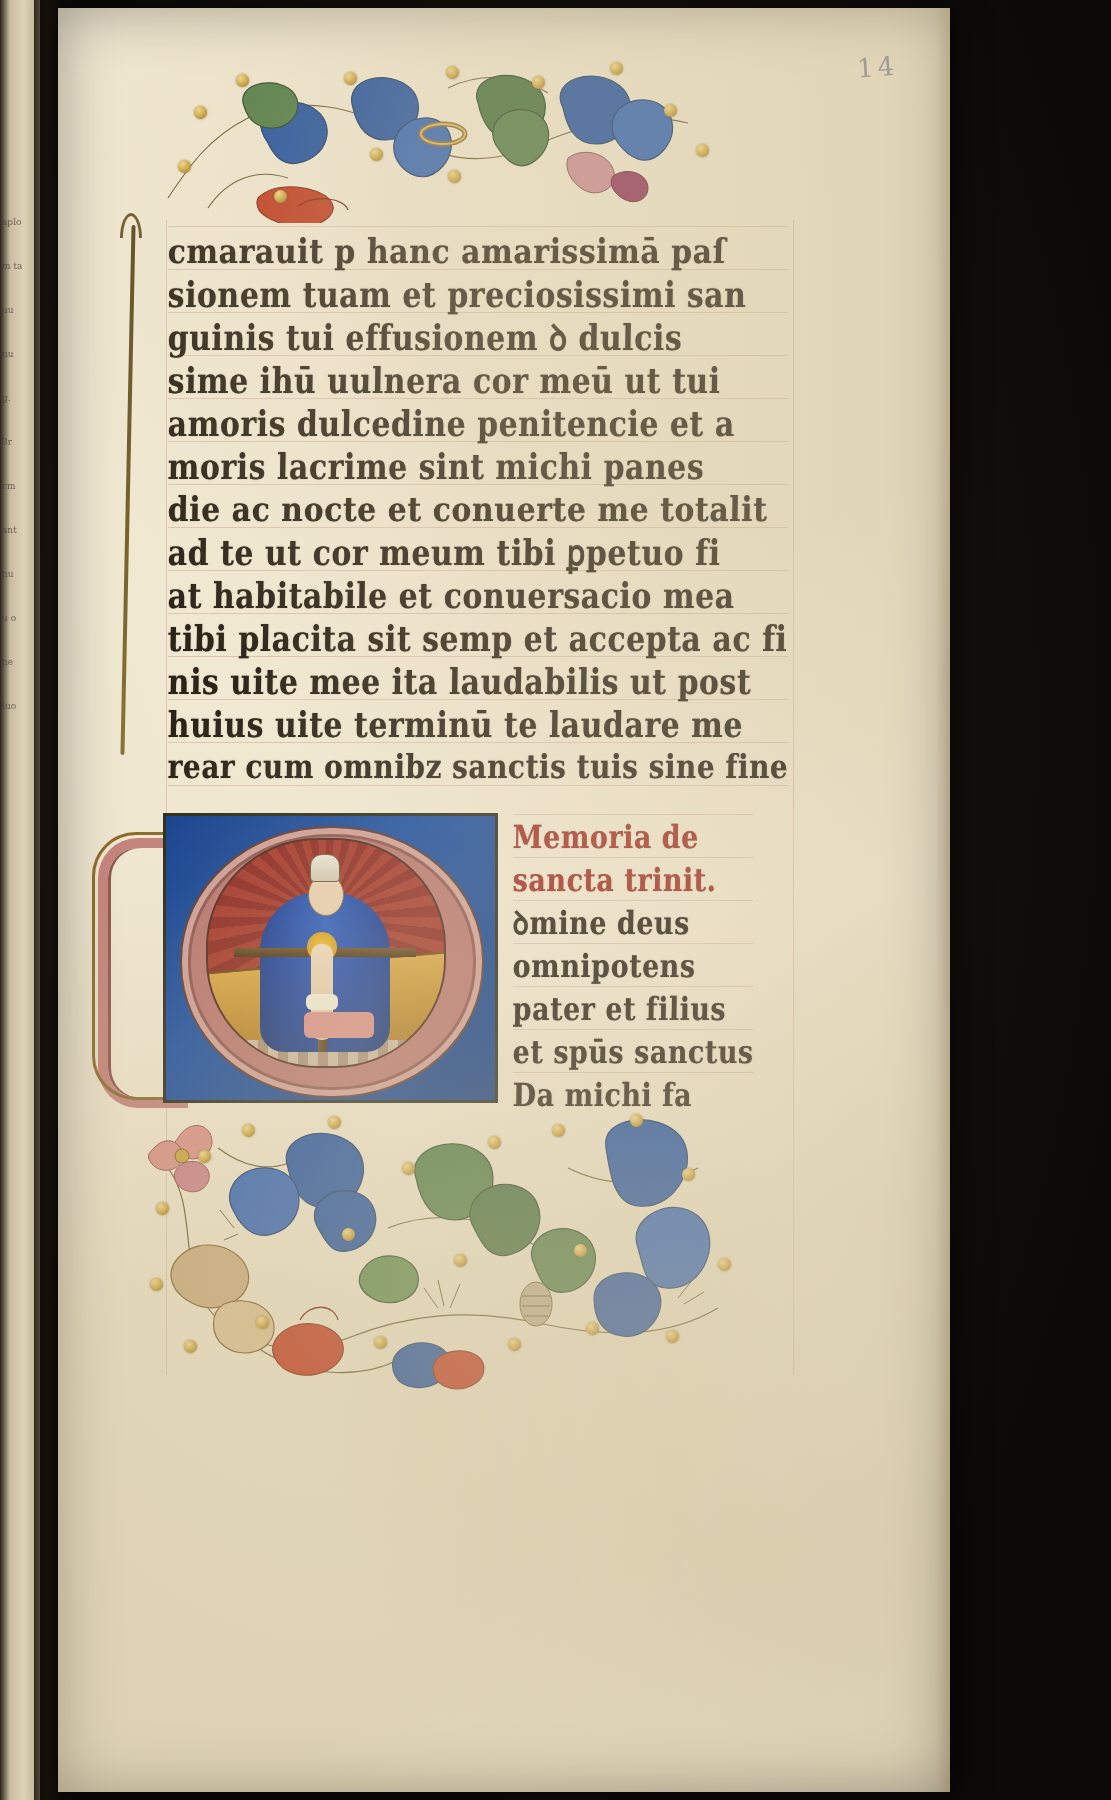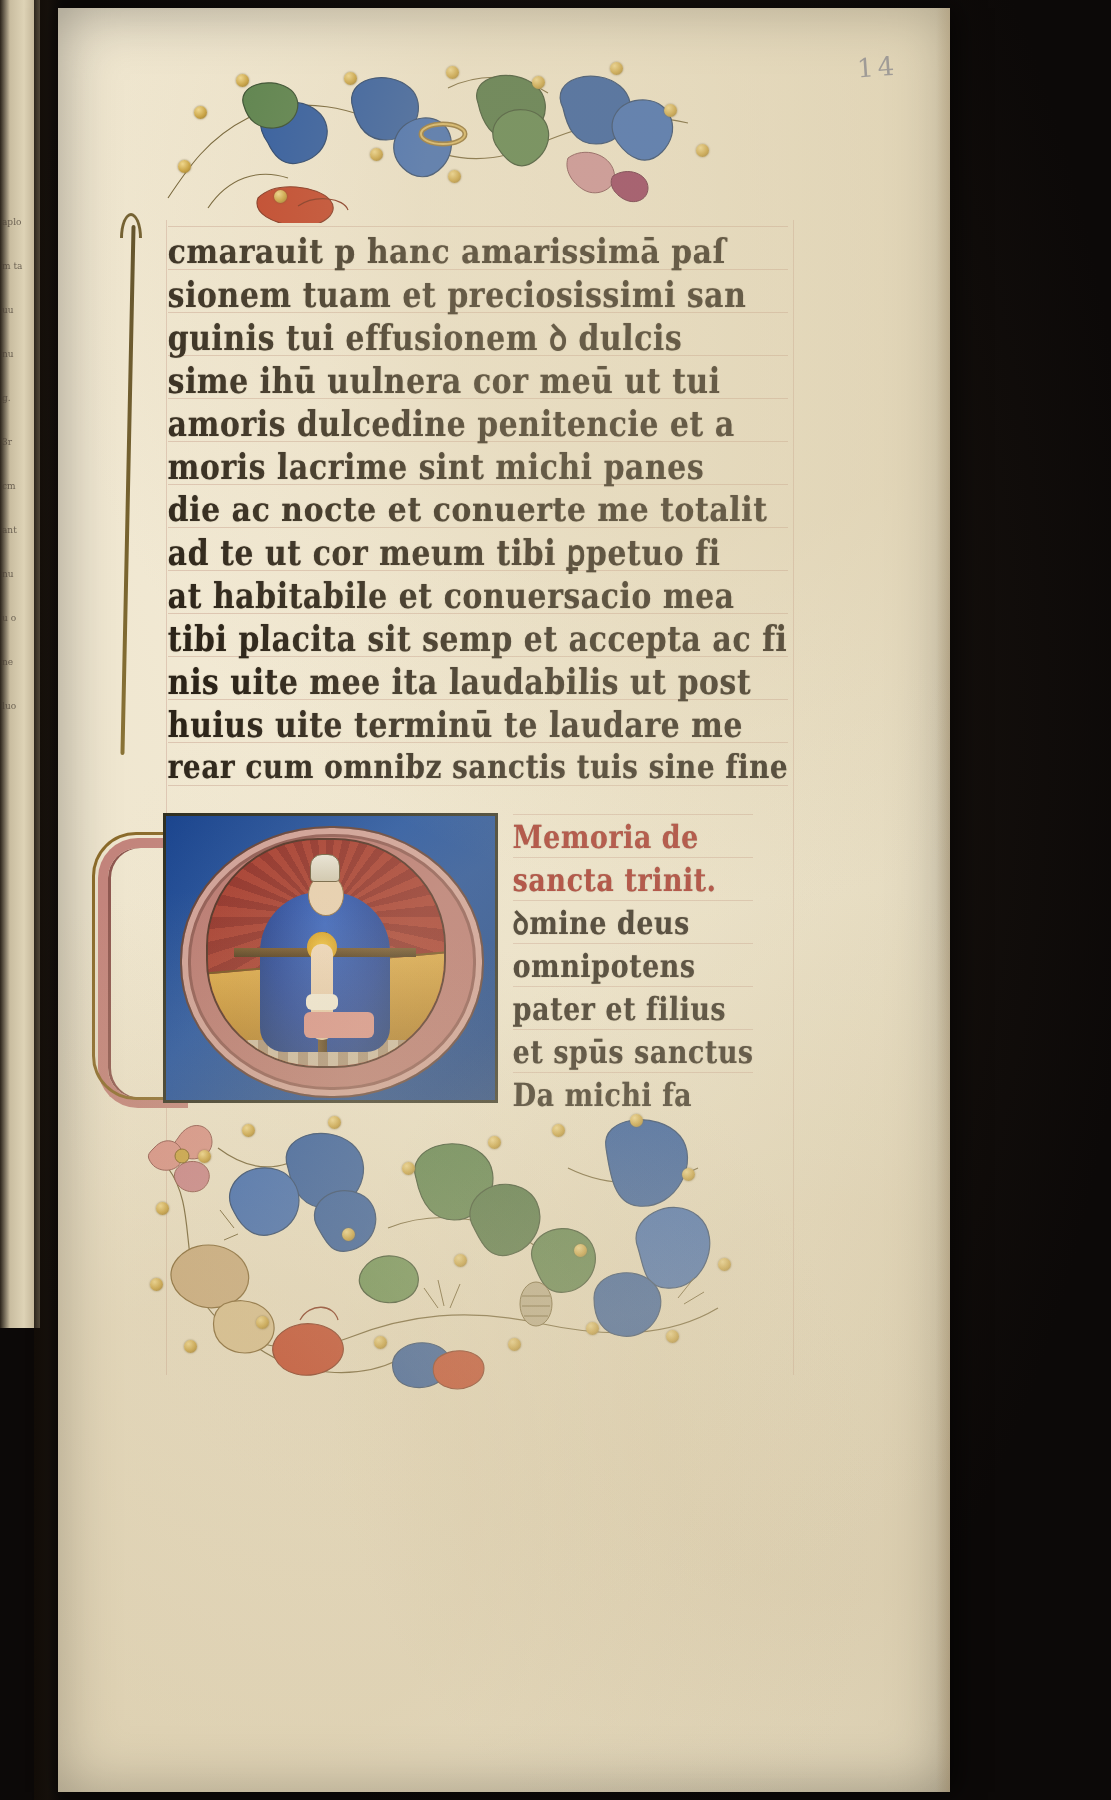--- a/index.html
+++ b/index.html
@@ -25,21 +25,21 @@
     position: absolute;
     inset: 0;
     background:
       radial-gradient(ellipse at 50% 40%, #231b14 0%, #0c0908 75%);
   }
 
   
   .left-page {
     position: absolute;
     left: 0; top: 0;
-    width: 40px; height: 1328px;
+    width: 40px; height: 1800px;
     background: linear-gradient(90deg, #2a231a 0%, #c9bda0 25%, #ded3b6 60%, #b7a98c 100%);
   }
   .left-page-text {
     position: absolute;
     left: 2px; top: 200px;
     width: 34px;
     font-size: 9px;
     line-height: 44px;
     color: #4a4036;
     font-family: "DejaVu Serif", serif;

